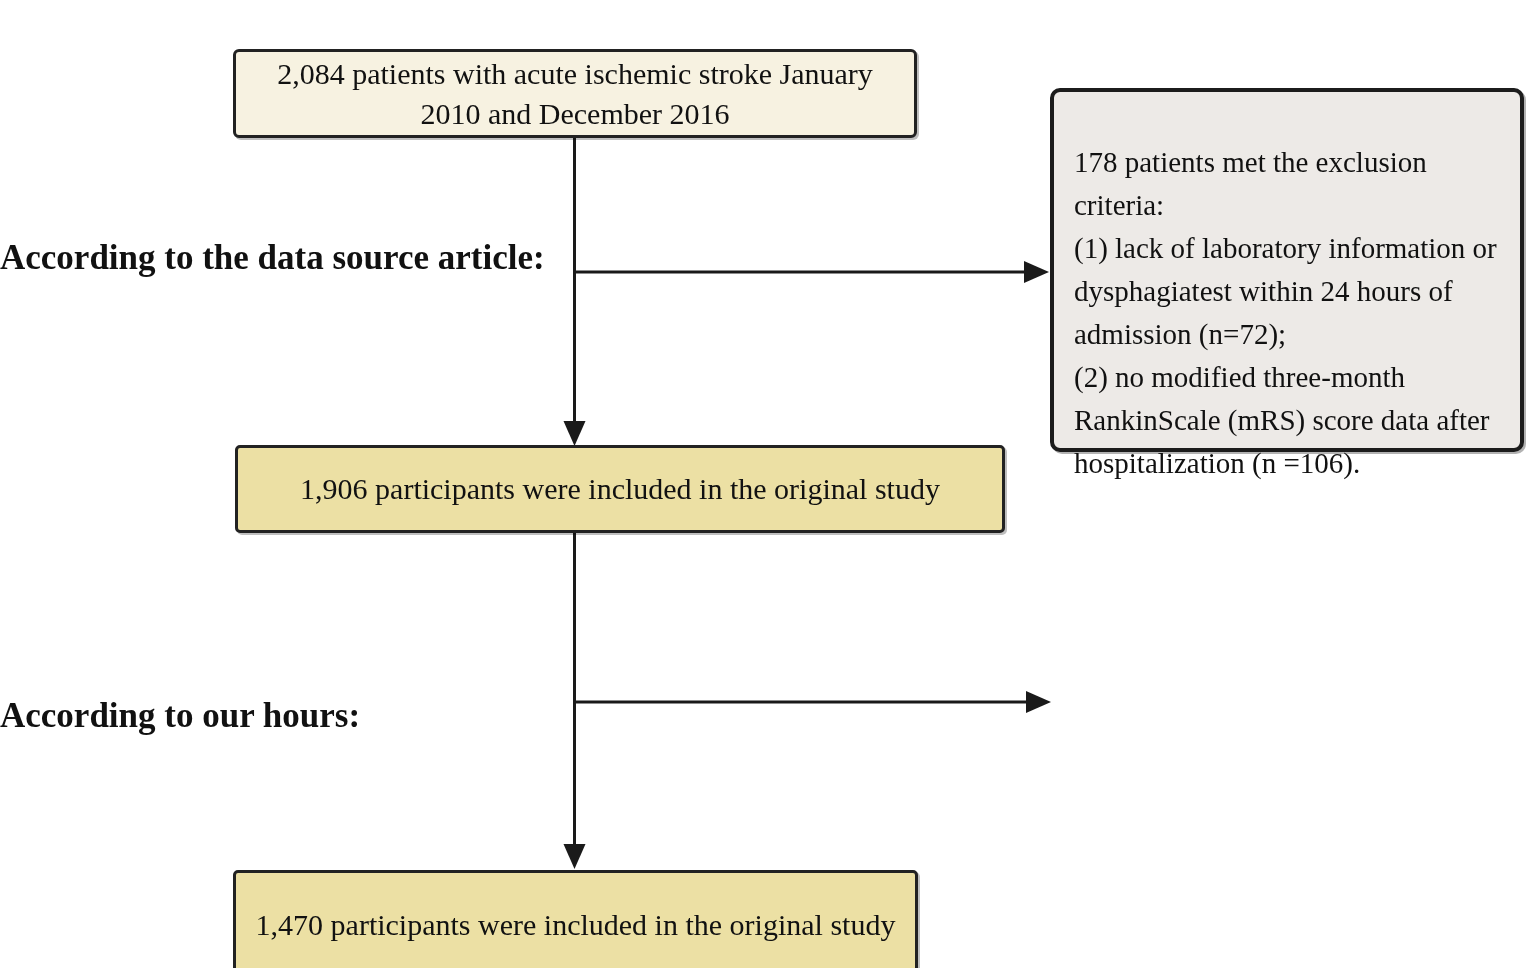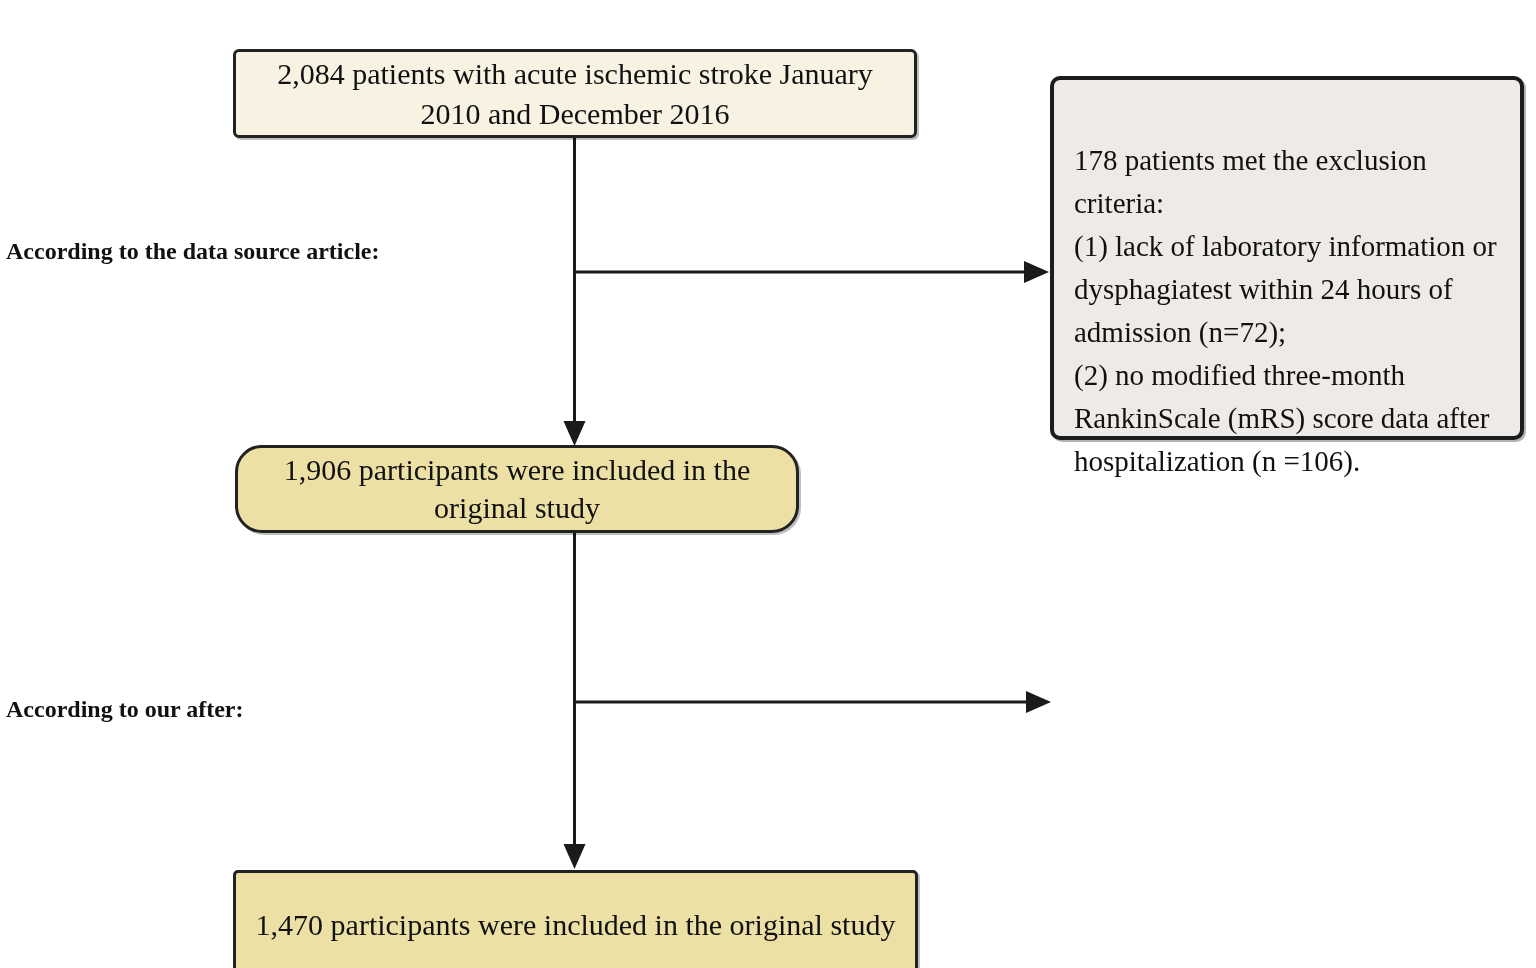--- a/index.html
+++ b/index.html
@@ -46,46 +46,46 @@
     box-shadow: 2px 2px 0 rgba(0,0,0,0.25);
     margin-top: 37px;
   }
   .node-yellow {
     background: var(--box-yellow);
     border-radius: 5px;
     font-size: 30px;
     line-height: 38px;
     box-shadow: 2px 2px 0 rgba(0,0,0,0.25);
   }
-  .node-mid { left: 235px; top: 445px; width: 564px; height: 88px; border-radius: 27px; }
+  .node-mid { left: 235px; top: 445px; width: 770px; height: 88px; }
   .node-bottom { left: 233px; top: 870px; width: 685px; height: 110px; }
   .node-gray {
     position: absolute;
     background: var(--box-gray);
     border: 4px solid #1c1c1c;
     border-radius: 10px;
     font-size: 29px;
     text-align: left;
     white-space: pre-line;
     box-shadow: 2px 2px 0 rgba(0,0,0,0.3);
   }
   .node-gray-1 {
-    left: 1050px; top: 76px; width: 474px; height: 364px;
-    padding: 16px 20px;
+    left: 1050px; top: 88px; width: 474px; height: 364px;
+    padding: 6px 20px;
     line-height: 43px;
   }
   .node-gray-2 {
     left: 1052px; top: 638px; width: 473px; height: 125px;
     padding: 12px 22px;
     line-height: 46px;
   }
   .side-label {
     position: absolute;
-    left: 6px;
-    font-size: 24px;
+    left: 0;
+    font-size: 35px;
     font-weight: bold;
     white-space: nowrap;
   }
   .side-label-1 { top: 238px; }
   .side-label-2 { top: 696px; }
 </style>
 </head>
 <body>
 
 <div class="canvas">
@@ -125,19 +125,19 @@
 hospitalization (n =106).</span>
   </div>
 
   <div class="side-label side-label-1">According to the data source article:</div>
 
   <div class="node node-yellow node-mid">
     <span>1,906 participants were included in the original study</span>
   </div>
 
 
-  <div class="side-label side-label-2">According to our after:</div>
+  <div class="side-label side-label-2">According to our hours:</div>
 
   <div class="node node-yellow node-bottom">
     <span>1,470 participants were included in the original study</span>
   </div>
 
 </div>
 
 </body></html>

